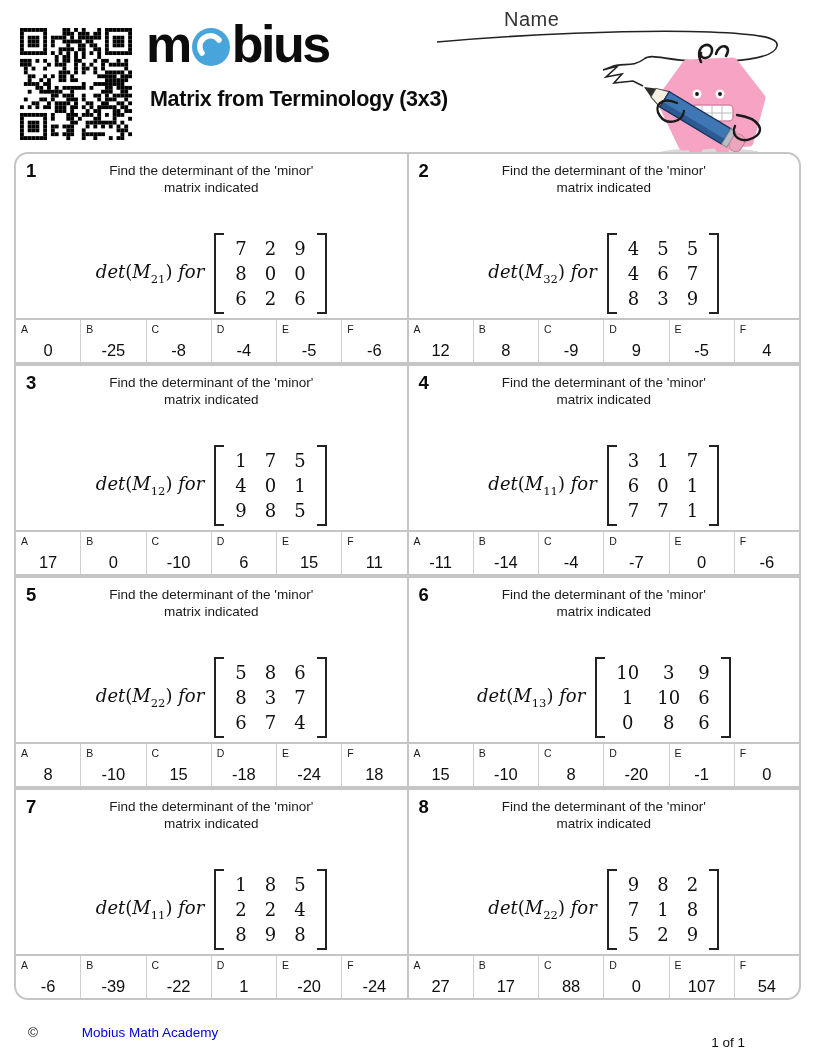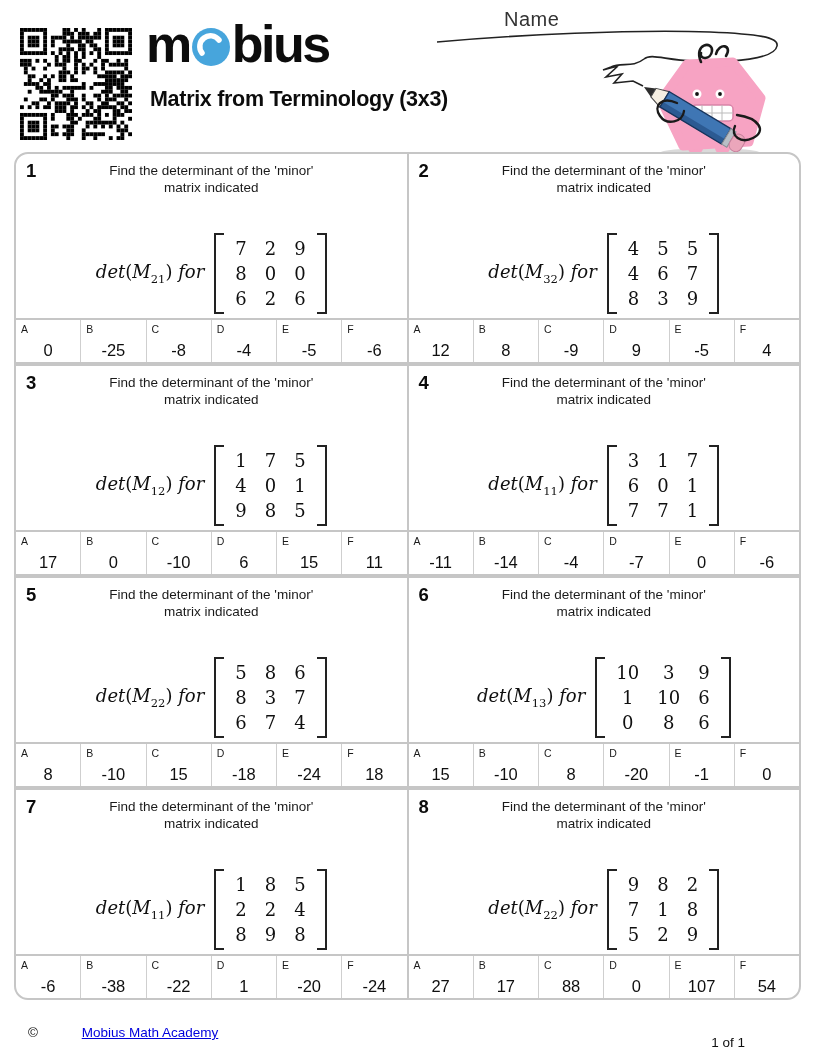--- a/index.html
+++ b/index.html
@@ -41,21 +41,21 @@
   .acell{flex:1 1 0;position:relative;min-width:0;}
   .acell + .acell{border-left:1.5px solid #cfcfcf;}
   .aletter{position:absolute;top:3px;left:5px;font-size:10.5px;color:#1a1a1a;}
   .avalue{position:absolute;top:21px;left:0;right:0;text-align:center;font-size:16.5px;color:#0f0f0f;}
 
   
   .footer{position:absolute;top:1025px;left:0;width:100%;font-size:13.5px;color:#0f0f0f;}
   .f-center{display:block;width:100%;text-align:right;margin-top:37px;}
   .f-left{position:absolute;left:28px;top:0;}
   .f-right{position:absolute;right:70px;top:0;margin-top:10px;}
-  .link{color:#0000dd;text-decoration:underline;cursor:pointer;padding-left:40px;}
+  .link{color:#0000dd;cursor:pointer;padding-left:40px;}
 </style>
 </head>
 <body>
 
 <div class="page">
 
   <svg id="qr" class="qr" viewBox="0 0 116 116">
       <rect x="0" y="0" width="116" height="116" fill="#fff"></rect>
       <rect x="0.00" y="0.00" width="4.00" height="4.00" fill="#000"></rect>
       <rect x="4.00" y="0.00" width="4.00" height="4.00" fill="#000"></rect>
@@ -888,21 +888,21 @@
         </div>
       </div>
     </div>
     <div class="answers">
             <div class="acell">
               <span class="aletter">A</span>
               <span class="avalue">-6</span>
             </div>
             <div class="acell">
               <span class="aletter">B</span>
-              <span class="avalue">-38</span>
+              <span class="avalue">-39</span>
             </div>
             <div class="acell">
               <span class="aletter">C</span>
               <span class="avalue">-22</span>
             </div>
             <div class="acell">
               <span class="aletter">D</span>
               <span class="avalue">1</span>
             </div>
             <div class="acell">

